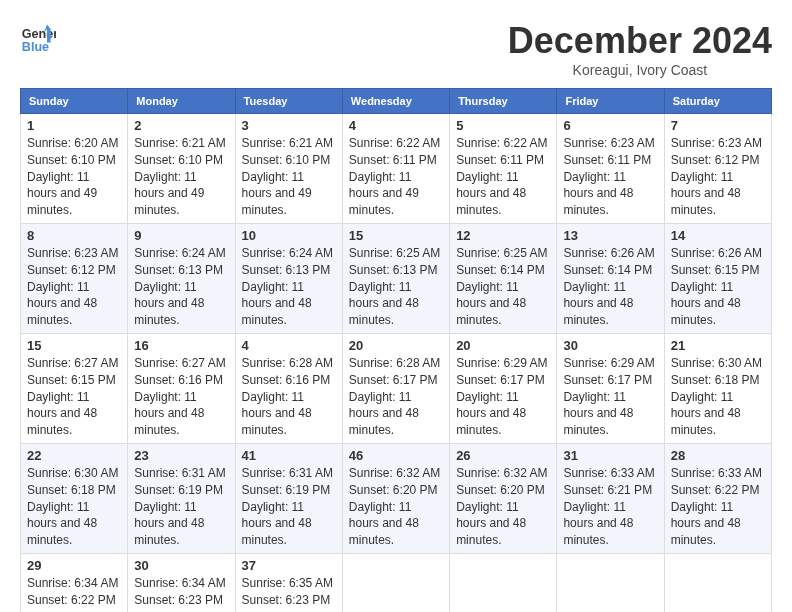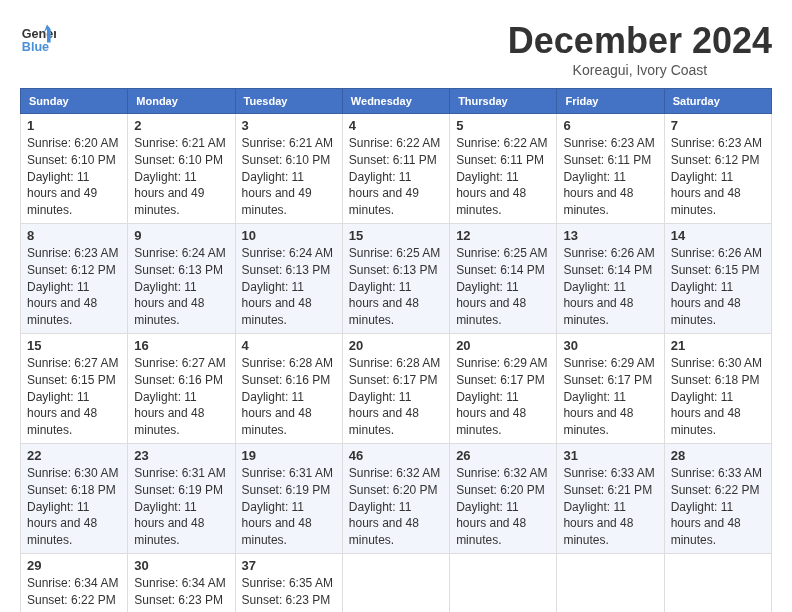--- a/index.html
+++ b/index.html
@@ -202,21 +202,21 @@
       <tr>
         <td>
         <span class="day-num">22</span>
         <div class="day-info">Sunrise: 6:30 AM<br>Sunset: 6:18 PM<br>Daylight: 11 hours and 48 minutes.</div>
       </td>
         <td>
         <span class="day-num">23</span>
         <div class="day-info">Sunrise: 6:31 AM<br>Sunset: 6:19 PM<br>Daylight: 11 hours and 48 minutes.</div>
       </td>
         <td>
-        <span class="day-num">19</span>
+        <span class="day-num">41</span>
         <div class="day-info">Sunrise: 6:31 AM<br>Sunset: 6:19 PM<br>Daylight: 11 hours and 48 minutes.</div>
       </td>
         <td>
         <span class="day-num">46</span>
         <div class="day-info">Sunrise: 6:32 AM<br>Sunset: 6:20 PM<br>Daylight: 11 hours and 48 minutes.</div>
       </td>
         <td>
         <span class="day-num">26</span>
         <div class="day-info">Sunrise: 6:32 AM<br>Sunset: 6:20 PM<br>Daylight: 11 hours and 48 minutes.</div>
       </td>

